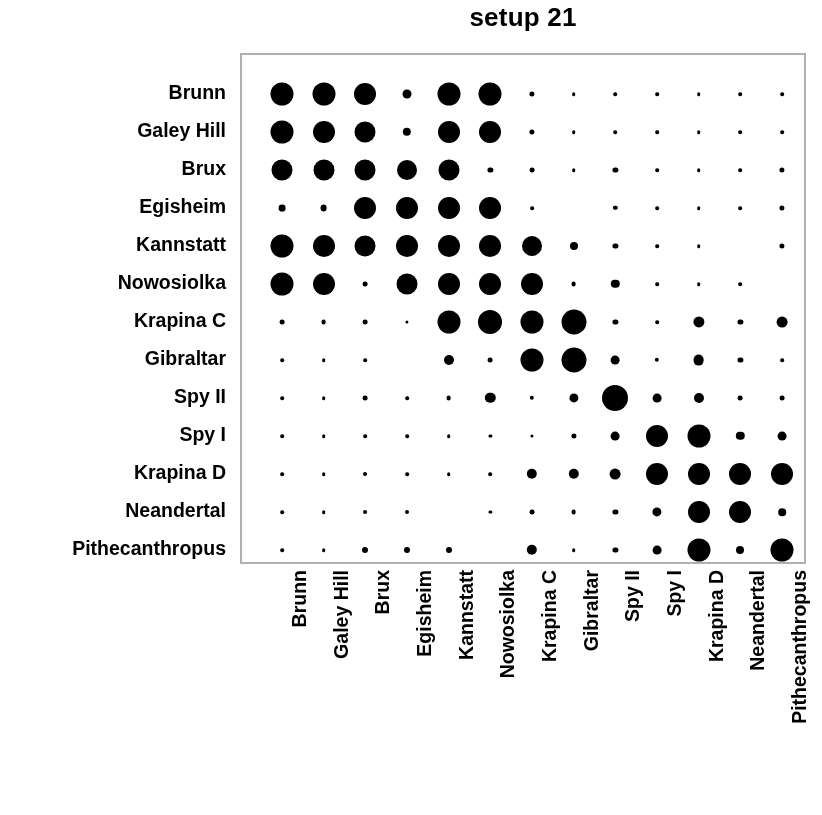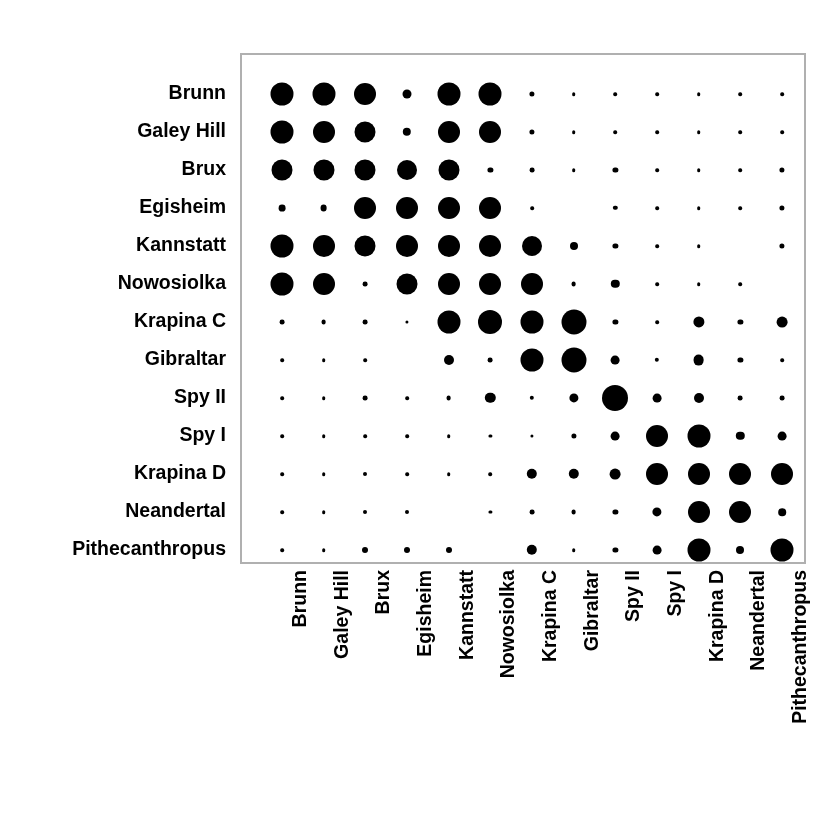--- a/index.html
+++ b/index.html
@@ -104,20 +104,21 @@
     transform-origin: left top;
     transform: rotate(-90deg) translate(-100%, 0);
     
   }
 </style>
 </head>
 <body>
 
 <div id="figure">
 
+  <div id="plot-title">setup 21</div>
 
   <div id="plot-frame">
     <div id="bubble-layer">
         <div class="bubble" style="left: 40px; top: 39px; width: 23px; height: 23px; background: rgb(0, 0, 0);"></div>
         <div class="bubble" style="left: 81.6667px; top: 39px; width: 23px; height: 23px; background: rgb(0, 0, 0);"></div>
         <div class="bubble" style="left: 123.333px; top: 39px; width: 22px; height: 22px; background: rgb(0, 0, 0);"></div>
         <div class="bubble" style="left: 165px; top: 39px; width: 9px; height: 9px; background: rgb(0, 0, 0);"></div>
         <div class="bubble" style="left: 206.667px; top: 39px; width: 23px; height: 23px; background: rgb(0, 0, 0);"></div>
         <div class="bubble" style="left: 248.333px; top: 39px; width: 23px; height: 23px; background: rgb(0, 0, 0);"></div>
         <div class="bubble" style="left: 290px; top: 39px; width: 5.2px; height: 5.2px; background: rgb(0, 0, 0);"></div>

